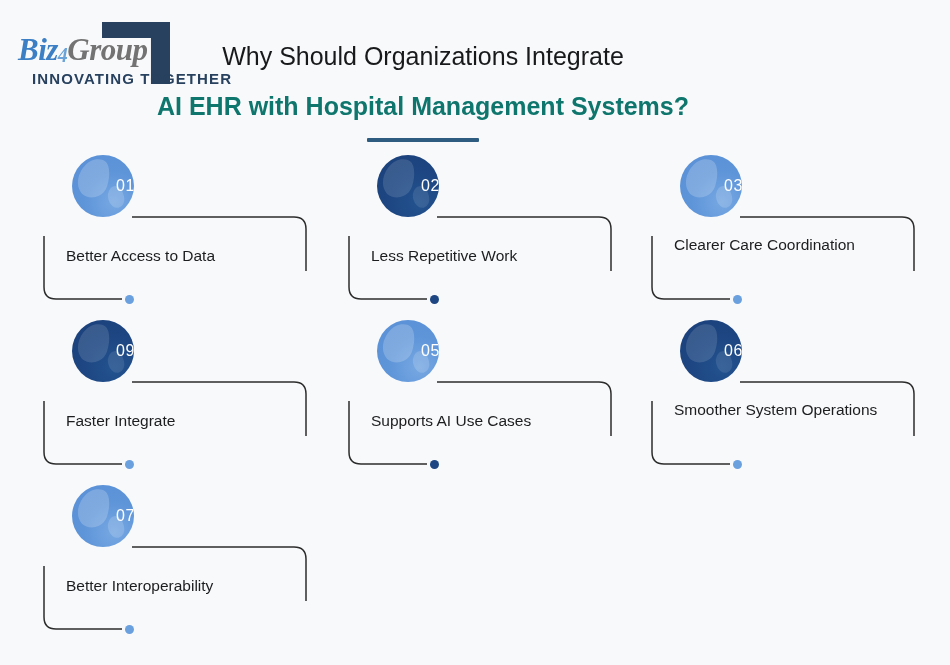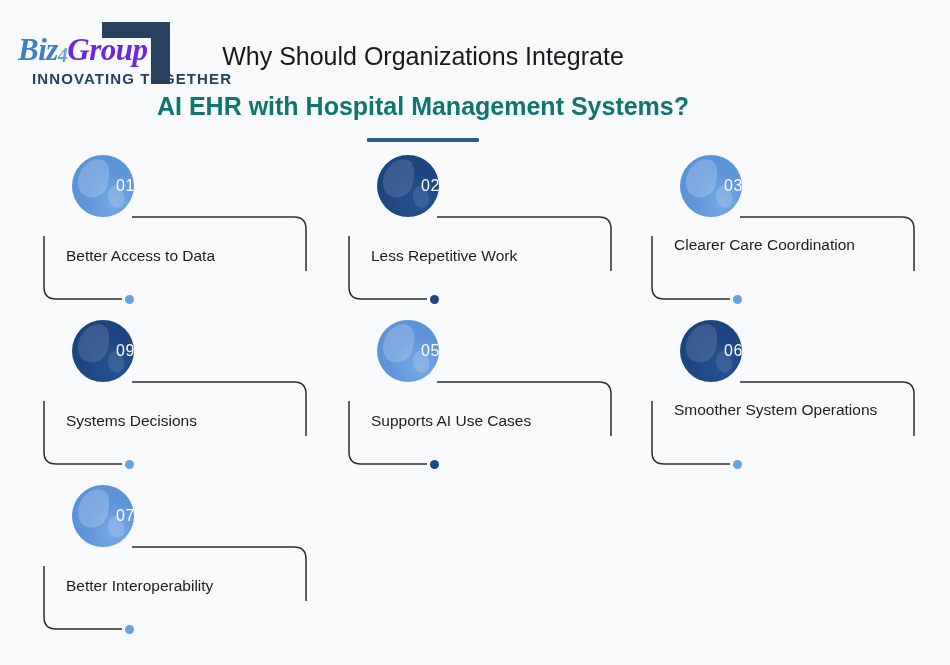--- a/index.html
+++ b/index.html
@@ -54,21 +54,21 @@
     letter-spacing: -0.5px;
     color: #2b6cb4;
     white-space: nowrap;
   }
   .logo-word .biz { color: #3c7fc4; }
   .logo-word .four {
     font-size: 20px;
     color: #6aa3d8;
     vertical-align: -2px;
   }
-  .logo-word .grp { color: #6d28d9; }
+  .logo-word .grp { color: #737373; }
   .logo-tag {
     position: absolute;
     left: 14px;
     top: 54px;
     font-family: "Liberation Sans", sans-serif;
     font-size: 15px;
     font-weight: bold;
     letter-spacing: 1.1px;
     color: #27415e;
     white-space: nowrap;
@@ -257,21 +257,21 @@
     <div class="card" style="left: 40px; top: 320px;">
       <svg class="card-frame" viewBox="0 0 272 150" width="272" height="150">
         <path d="M 92 62 H 254 Q 266 62 266 74 V 116" fill="none" stroke="#2c2c2c" stroke-width="1.5"></path>
         <path d="M 4 81 V 132 Q 4 144 16 144 H 82" fill="none" stroke="#2c2c2c" stroke-width="1.5"></path>
       </svg>
       <div class="badge dark">
         <span class="gloss-a"></span>
         <span class="gloss-b"></span>
         <span class="num">09</span>
       </div>
-      <div class="card-label">Systems Decisions</div>
+      <div class="card-label">Faster Integrate</div>
       <div class="enddot light"></div>
     </div>
     <div class="card" style="left: 345px; top: 320px;">
       <svg class="card-frame" viewBox="0 0 272 150" width="272" height="150">
         <path d="M 92 62 H 254 Q 266 62 266 74 V 116" fill="none" stroke="#2c2c2c" stroke-width="1.5"></path>
         <path d="M 4 81 V 132 Q 4 144 16 144 H 82" fill="none" stroke="#2c2c2c" stroke-width="1.5"></path>
       </svg>
       <div class="badge light">
         <span class="gloss-a"></span>
         <span class="gloss-b"></span>

